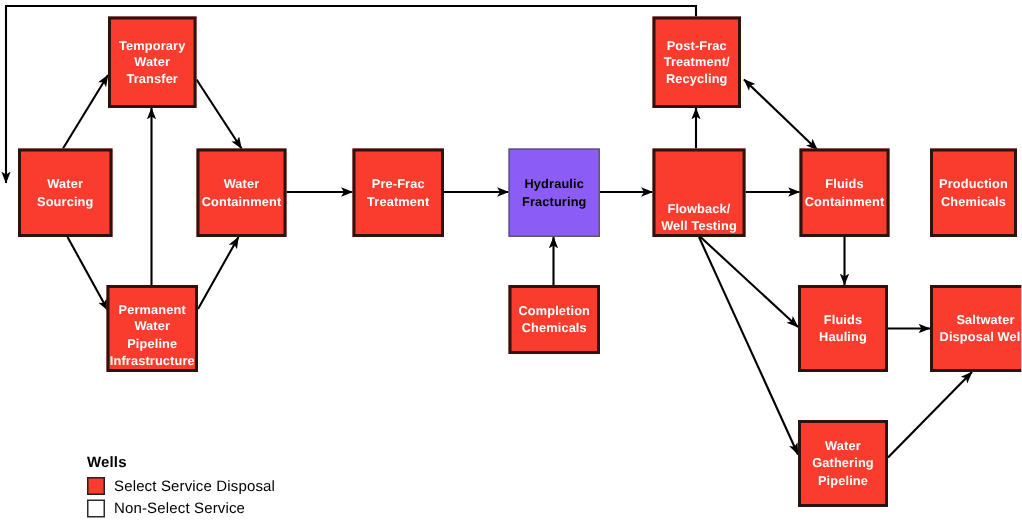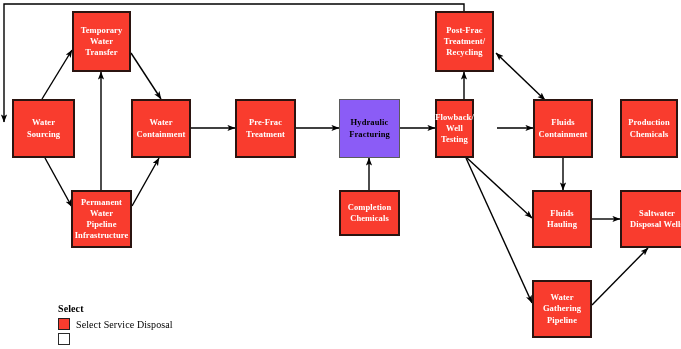--- a/index.html
+++ b/index.html
@@ -5,21 +5,21 @@
   html, body {
     margin: 0;
     padding: 0;
     background: #ffffff;
   }
   #canvas {
     position: relative;
     width: 681px;
     height: 349px;
     background: #ffffff;
-    font-family: Liberation Serif, serif;
+    font-family: Liberation Sans, sans-serif;
     overflow: hidden;
   }
   #edges {
     position: absolute;
     left: 0;
     top: 0;
     width: 681px;
     height: 349px;
   }
   .node {
@@ -152,52 +152,53 @@
       </div>
       <div class="node select" style="left: 131px; top: 99px; width: 60px; height: 59px;">
         <span>Water<br>Containment</span>
       </div>
       <div class="node select" style="left: 235px; top: 99px; width: 61px; height: 59px;">
         <span>Pre-Frac<br>Treatment</span>
       </div>
       <div class="node nonselect" style="left: 339px; top: 99px; width: 61px; height: 59px;">
         <span>Hydraulic<br>Fracturing</span>
       </div>
-      <div class="node select" style="left: 435px; top: 99px; width: 39px; height: 59px;">
+      <div class="node select" style="left: 435px; top: 99px; width: 62px; height: 59px; align-items: flex-end;">
         <span>Flowback/<br>Well Testing</span>
       </div>
       <div class="node select" style="left: 533px; top: 99px; width: 60px; height: 59px;">
         <span>Fluids<br>Containment</span>
       </div>
       <div class="node select" style="left: 620px; top: 99px; width: 58px; height: 59px;">
         <span>Production<br>Chemicals</span>
       </div>
-      <div class="node select" style="left: 71px; top: 190px; width: 61px; height: 58px;">
+      <div class="node select" style="left: 71px; top: 190px; width: 61px; height: 58px; align-items: flex-end;">
         <span>Permanent<br>Water Pipeline<br>Infrastructure</span>
       </div>
       <div class="node select" style="left: 339px; top: 190px; width: 61px; height: 46px;">
         <span>Completion<br>Chemicals</span>
       </div>
       <div class="node select" style="left: 532px; top: 190px; width: 60px; height: 58px;">
         <span>Fluids<br>Hauling</span>
       </div>
       <div class="node select" style="left: 620px; top: 190px; width: 74px; height: 58px;">
         <span>Saltwater<br>Disposal Wells</span>
       </div>
       <div class="node select" style="left: 532px; top: 280px; width: 60px; height: 58px;">
         <span>Water<br>Gathering<br>Pipeline</span>
       </div>
     </div>
 
   <div id="legend">
-    <div class="legend-title">Select</div>
+    <div class="legend-title">Wells</div>
     <div class="legend-rows">
         <div class="legend-row">
           <div class="swatch select"></div>
           <div class="legend-label">Select Service Disposal</div>
         </div>
         <div class="legend-row">
           <div class="swatch nonselect"></div>
+          <div class="legend-label">Non-Select Service</div>
         </div>
       </div>
   </div>
 
 </div>
 
 </body></html>

